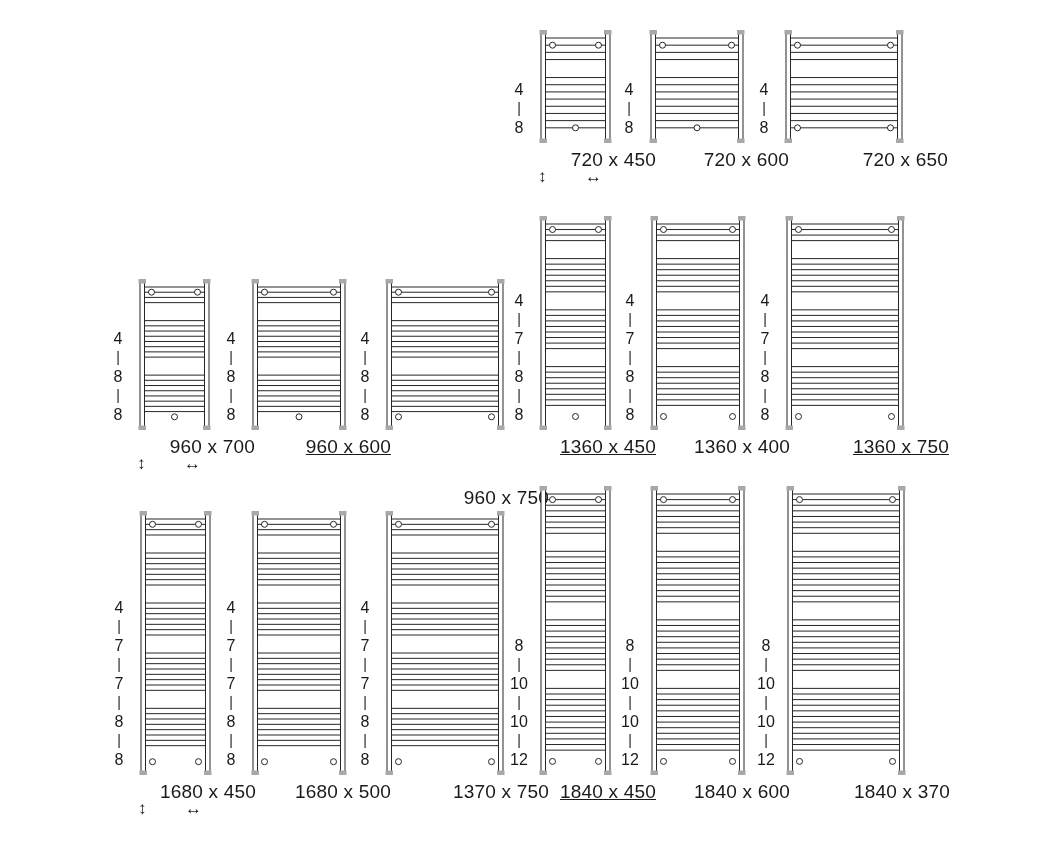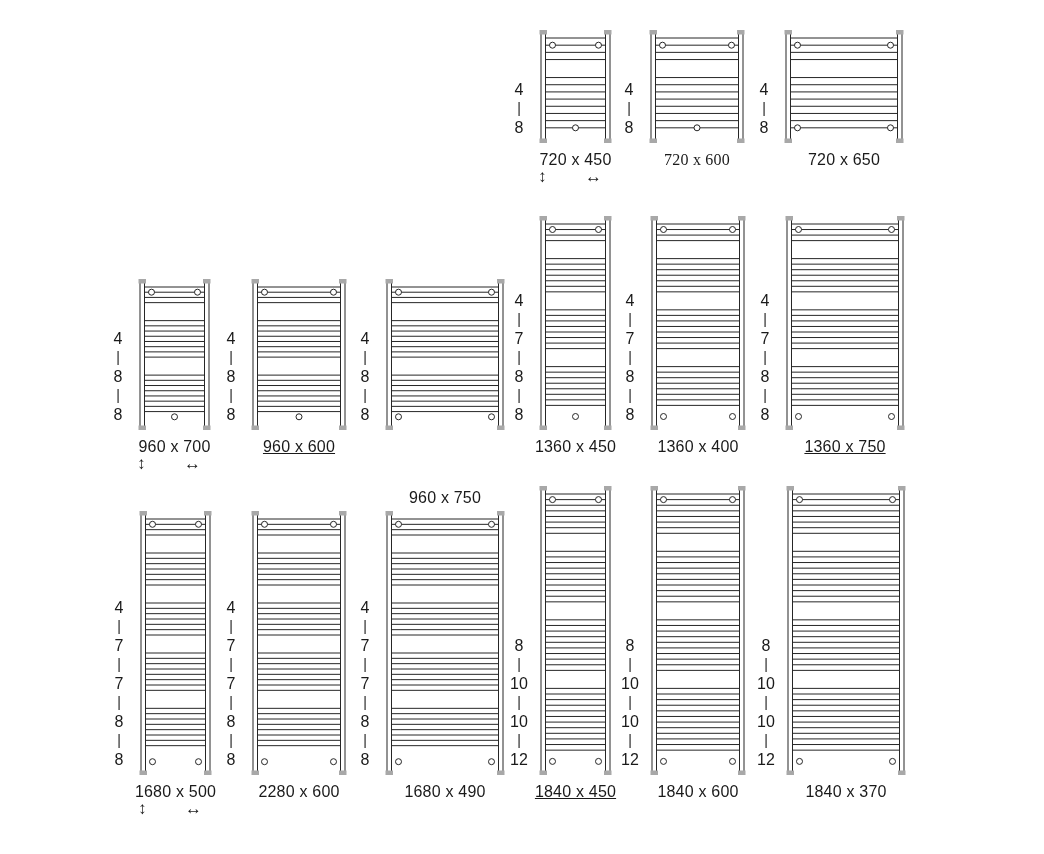--- a/index.html
+++ b/index.html
@@ -3,21 +3,21 @@
 <meta charset="utf-8">
 <style>
   html,body{margin:0;padding:0;}
   body{
     width:1044px;height:854px;background:#ffffff;position:relative;overflow:hidden;
     font-family:"Liberation Sans", sans-serif;color:#1a1a1a;
   }
   #canvas{position:absolute;inset:0;}
   .rad-svg{position:absolute;}
   .size-label{
-    position:absolute;text-align:center;font-size:16px;line-height:20px;
+    position:absolute;text-align:right;font-size:19px;line-height:20px;
     color:#1a1a1a;letter-spacing:.2px;white-space:nowrap;
   }
   .bar-counts{position:absolute;text-align:center;font-size:16px;color:#1a1a1a;}
   .bar-counts .num{height:19px;line-height:19px;}
   .bar-counts .sep{height:19px;line-height:19px;font-size:14px;color:#222;}
   .arrow{position:absolute;font-size:17px;line-height:18px;color:#1a1a1a;}
 </style>
 </head>
 <body>
 
@@ -66,21 +66,21 @@
         <line x1="5.5" y1="83.45" x2="88.5" y2="83.45" stroke="#262626" stroke-width="1"></line>
         <line x1="5.5" y1="90.64" x2="88.5" y2="90.64" stroke="#262626" stroke-width="1"></line>
         <line x1="5.5" y1="97.82" x2="88.5" y2="97.82" stroke="#262626" stroke-width="1"></line>
         <circle cx="12.5" cy="15.2" r="3" fill="#fff" stroke="#262626"></circle>
         <circle cx="81.5" cy="15.2" r="3" fill="#fff" stroke="#262626"></circle>
         <circle cx="47.0" cy="97.8" r="3" fill="#fff" stroke="#262626"></circle>
       </svg><div class="bar-counts" style="left: 614px; width: 30px; top: 80px;">
         <div class="num">4</div>
         <div class="sep">|</div>
         <div class="num">8</div>
-      </div><div class="size-label" style="left: 605px; width: 184px; top: 150px; font-family: Liberation Serif, serif;">720 x 600</div></div><div style="display: contents;"><svg class="rad-svg" width="122" height="115" viewBox="-2 -1 122 115" style="left: 783px; top: 29px;">
+      </div><div class="size-label" style="left: 605px; width: 184px; top: 150px;">720 x 600</div></div><div style="display: contents;"><svg class="rad-svg" width="122" height="115" viewBox="-2 -1 122 115" style="left: 783px; top: 29px;">
         <rect x="1" y="2.5" width="4.5" height="108" fill="#fff" stroke="#262626" stroke-width="1"></rect>
         <rect x="112.5" y="2.5" width="4.5" height="108" fill="#fff" stroke="#262626" stroke-width="1"></rect>
         <rect x="-0.5" y="0" width="7.5" height="4.5" fill="#a8a8a8"></rect>
         <rect x="-0.5" y="108.5" width="7.5" height="4.5" fill="#a8a8a8"></rect>
         <rect x="111" y="0" width="7.5" height="4.5" fill="#a8a8a8"></rect>
         <rect x="111" y="108.5" width="7.5" height="4.5" fill="#a8a8a8"></rect>
         <line x1="5.5" y1="8.00" x2="112.5" y2="8.00" stroke="#262626" stroke-width="1"></line>
         <line x1="5.5" y1="15.18" x2="112.5" y2="15.18" stroke="#262626" stroke-width="1"></line>
         <line x1="5.5" y1="22.36" x2="112.5" y2="22.36" stroke="#262626" stroke-width="1"></line>
         <line x1="5.5" y1="29.55" x2="112.5" y2="29.55" stroke="#262626" stroke-width="1"></line>
@@ -247,21 +247,21 @@
         <circle cx="58.5" cy="13.5" r="3" fill="#fff" stroke="#262626"></circle>
         <circle cx="35.5" cy="200.5" r="3" fill="#fff" stroke="#262626"></circle>
       </svg><div class="bar-counts" style="left: 504px; width: 30px; top: 291px;">
         <div class="num">4</div>
         <div class="sep">|</div>
         <div class="num">7</div>
         <div class="sep">|</div>
         <div class="num">8</div>
         <div class="sep">|</div>
         <div class="num">8</div>
-      </div><div class="size-label" style="left: 495px; width: 161px; top: 437px;">1360 x 450</div></div><div style="display: contents;"><svg class="rad-svg" width="98" height="216" viewBox="-2 -1 98 216" style="left: 649px; top: 215px;">
+      </div><div class="size-label" style="left: 495px; width: 161px; top: 437px; text-decoration: underline;">1360 x 450</div></div><div style="display: contents;"><svg class="rad-svg" width="98" height="216" viewBox="-2 -1 98 216" style="left: 649px; top: 215px;">
         <rect x="1" y="2.5" width="4.5" height="209" fill="#fff" stroke="#262626" stroke-width="1"></rect>
         <rect x="88.5" y="2.5" width="4.5" height="209" fill="#fff" stroke="#262626" stroke-width="1"></rect>
         <rect x="-0.5" y="0" width="7.5" height="4.5" fill="#a8a8a8"></rect>
         <rect x="-0.5" y="209.5" width="7.5" height="4.5" fill="#a8a8a8"></rect>
         <rect x="87" y="0" width="7.5" height="4.5" fill="#a8a8a8"></rect>
         <rect x="87" y="209.5" width="7.5" height="4.5" fill="#a8a8a8"></rect>
         <line x1="5.5" y1="8.00" x2="88.5" y2="8.00" stroke="#262626" stroke-width="1"></line>
         <line x1="5.5" y1="13.54" x2="88.5" y2="13.54" stroke="#262626" stroke-width="1"></line>
         <line x1="5.5" y1="19.08" x2="88.5" y2="19.08" stroke="#262626" stroke-width="1"></line>
         <line x1="5.5" y1="24.62" x2="88.5" y2="24.62" stroke="#262626" stroke-width="1"></line>
@@ -394,21 +394,21 @@
       </svg><div class="bar-counts" style="left: 104px; width: 30px; top: 598px;">
         <div class="num">4</div>
         <div class="sep">|</div>
         <div class="num">7</div>
         <div class="sep">|</div>
         <div class="num">7</div>
         <div class="sep">|</div>
         <div class="num">8</div>
         <div class="sep">|</div>
         <div class="num">8</div>
-      </div><div class="size-label" style="left: 95px; width: 161px; top: 782px;">1680 x 500</div><div class="arrow" style="left: 138px; top: 800px;">↕</div><div class="arrow" style="left: 185px; top: 800px;">↔</div></div><div style="display: contents;"><svg class="rad-svg" width="98" height="266" viewBox="-2 -1 98 266" style="left: 250px; top: 510px;">
+      </div><div class="size-label" style="left: 95px; width: 161px; top: 782px;">1680 x 450</div><div class="arrow" style="left: 138px; top: 800px;">↕</div><div class="arrow" style="left: 185px; top: 800px;">↔</div></div><div style="display: contents;"><svg class="rad-svg" width="98" height="266" viewBox="-2 -1 98 266" style="left: 250px; top: 510px;">
         <rect x="1" y="2.5" width="4.5" height="259" fill="#fff" stroke="#262626" stroke-width="1"></rect>
         <rect x="88.5" y="2.5" width="4.5" height="259" fill="#fff" stroke="#262626" stroke-width="1"></rect>
         <rect x="-0.5" y="0" width="7.5" height="4.5" fill="#a8a8a8"></rect>
         <rect x="-0.5" y="259.5" width="7.5" height="4.5" fill="#a8a8a8"></rect>
         <rect x="87" y="0" width="7.5" height="4.5" fill="#a8a8a8"></rect>
         <rect x="87" y="259.5" width="7.5" height="4.5" fill="#a8a8a8"></rect>
         <line x1="5.5" y1="8.00" x2="88.5" y2="8.00" stroke="#262626" stroke-width="1"></line>
         <line x1="5.5" y1="13.33" x2="88.5" y2="13.33" stroke="#262626" stroke-width="1"></line>
         <line x1="5.5" y1="18.67" x2="88.5" y2="18.67" stroke="#262626" stroke-width="1"></line>
         <line x1="5.5" y1="24.00" x2="88.5" y2="24.00" stroke="#262626" stroke-width="1"></line>
@@ -449,21 +449,21 @@
       </svg><div class="bar-counts" style="left: 216px; width: 30px; top: 598px;">
         <div class="num">4</div>
         <div class="sep">|</div>
         <div class="num">7</div>
         <div class="sep">|</div>
         <div class="num">7</div>
         <div class="sep">|</div>
         <div class="num">8</div>
         <div class="sep">|</div>
         <div class="num">8</div>
-      </div><div class="size-label" style="left: 207px; width: 184px; top: 782px;">2280 x 600</div></div><div style="display: contents;"><svg class="rad-svg" width="122" height="266" viewBox="-2 -1 122 266" style="left: 384px; top: 510px;">
+      </div><div class="size-label" style="left: 207px; width: 184px; top: 782px;">1680 x 500</div></div><div style="display: contents;"><svg class="rad-svg" width="122" height="266" viewBox="-2 -1 122 266" style="left: 384px; top: 510px;">
         <rect x="1" y="2.5" width="4.5" height="259" fill="#fff" stroke="#262626" stroke-width="1"></rect>
         <rect x="112.5" y="2.5" width="4.5" height="259" fill="#fff" stroke="#262626" stroke-width="1"></rect>
         <rect x="-0.5" y="0" width="7.5" height="4.5" fill="#a8a8a8"></rect>
         <rect x="-0.5" y="259.5" width="7.5" height="4.5" fill="#a8a8a8"></rect>
         <rect x="111" y="0" width="7.5" height="4.5" fill="#a8a8a8"></rect>
         <rect x="111" y="259.5" width="7.5" height="4.5" fill="#a8a8a8"></rect>
         <line x1="5.5" y1="8.00" x2="112.5" y2="8.00" stroke="#262626" stroke-width="1"></line>
         <line x1="5.5" y1="13.33" x2="112.5" y2="13.33" stroke="#262626" stroke-width="1"></line>
         <line x1="5.5" y1="18.67" x2="112.5" y2="18.67" stroke="#262626" stroke-width="1"></line>
         <line x1="5.5" y1="24.00" x2="112.5" y2="24.00" stroke="#262626" stroke-width="1"></line>
@@ -504,21 +504,21 @@
       </svg><div class="bar-counts" style="left: 350px; width: 30px; top: 598px;">
         <div class="num">4</div>
         <div class="sep">|</div>
         <div class="num">7</div>
         <div class="sep">|</div>
         <div class="num">7</div>
         <div class="sep">|</div>
         <div class="num">8</div>
         <div class="sep">|</div>
         <div class="num">8</div>
-      </div><div class="size-label" style="left: 341px; width: 208px; top: 782px;">1680 x 490</div></div><div style="display: contents;"><svg class="rad-svg" width="75" height="291" viewBox="-2 -1 75 291" style="left: 538px; top: 485px;">
+      </div><div class="size-label" style="left: 341px; width: 208px; top: 782px;">1370 x 750</div></div><div style="display: contents;"><svg class="rad-svg" width="75" height="291" viewBox="-2 -1 75 291" style="left: 538px; top: 485px;">
         <rect x="1" y="2.5" width="4.5" height="284" fill="#fff" stroke="#262626" stroke-width="1"></rect>
         <rect x="65.5" y="2.5" width="4.5" height="284" fill="#fff" stroke="#262626" stroke-width="1"></rect>
         <rect x="-0.5" y="0" width="7.5" height="4.5" fill="#a8a8a8"></rect>
         <rect x="-0.5" y="284.5" width="7.5" height="4.5" fill="#a8a8a8"></rect>
         <rect x="64" y="0" width="7.5" height="4.5" fill="#a8a8a8"></rect>
         <rect x="64" y="284.5" width="7.5" height="4.5" fill="#a8a8a8"></rect>
         <line x1="5.5" y1="8.00" x2="65.5" y2="8.00" stroke="#262626" stroke-width="1"></line>
         <line x1="5.5" y1="13.62" x2="65.5" y2="13.62" stroke="#262626" stroke-width="1"></line>
         <line x1="5.5" y1="19.23" x2="65.5" y2="19.23" stroke="#262626" stroke-width="1"></line>
         <line x1="5.5" y1="24.85" x2="65.5" y2="24.85" stroke="#262626" stroke-width="1"></line>

